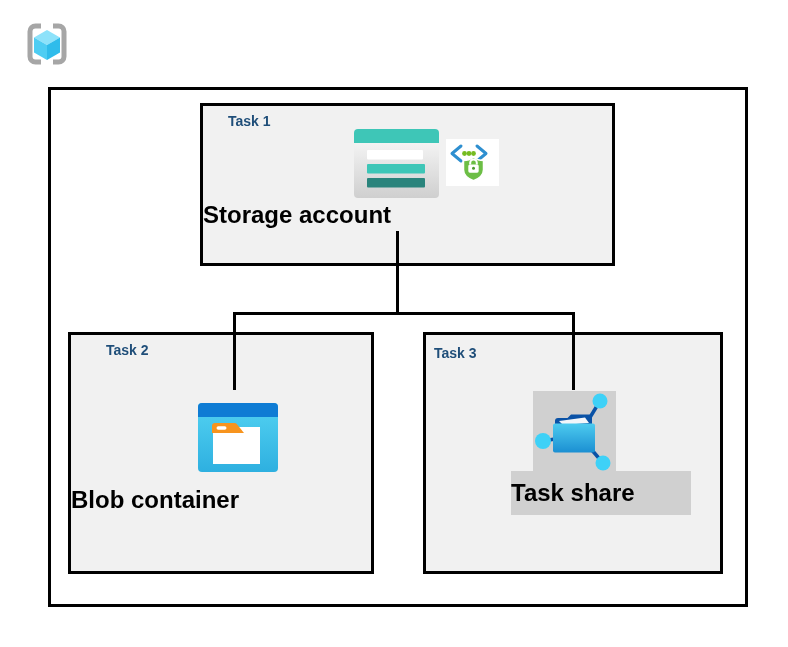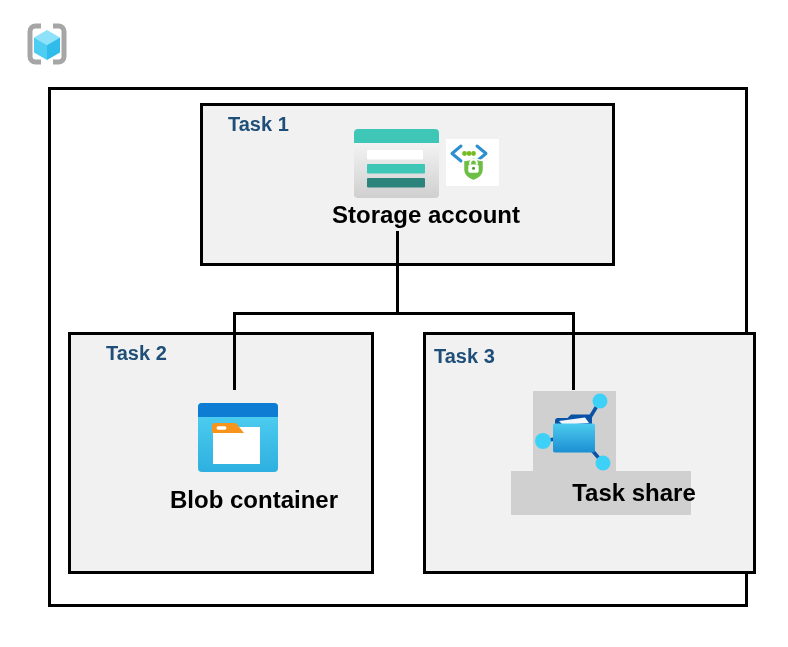--- a/index.html
+++ b/index.html
@@ -18,31 +18,31 @@
     position:absolute;left:48px;top:87px;width:700px;height:520px;
     border:3px solid var(--box_border,#000);box-sizing:border-box;background:#fff;z-index:0;
   }
   
   .task-box{
     position:absolute;background:var(--box_fill,#F1F1F1);
     border:3px solid var(--box_border,#000);box-sizing:border-box;z-index:1;
   }
   .task1{left:200px;top:103px;width:415px;height:163px;}
   .task2{left:68px;top:332px;width:306px;height:242px;}
-  .task3{left:423px;top:332px;width:333px;height:242px;}
+  .task3{left:423px;top:332px;width:300px;height:242px;}
   .task-label{
-    position:absolute;font-size:20px;font-weight:700;color:var(--task_label,#1F4E79);
+    position:absolute;font-size:14px;font-weight:700;color:var(--task_label,#1F4E79);
     white-space:nowrap;
   }
   .task1 .task-label{left:25px;top:7px;}
   .task2 .task-label{left:22px;top:7px;margin-left:13px;}
   .task3 .task-label{left:8px;top:10px;}
   .caption{
     position:absolute;font-size:24px;font-weight:700;color:#000;
-    text-align:center;white-space:nowrap;padding-left:33px;
+    white-space:nowrap;
   }
   .task1 .caption{left:0;width:380px;top:95px;}
   .task2 .caption{left:0;width:100%;top:151px;}
   
   .icon{position:absolute;display:block;line-height:0;}
   .storage-icon{left:151px;top:23px;width:85px;height:69px;}
   .badge-icon{left:243px;top:33px;width:53px;height:47px;}
   .blob-icon{left:127px;top:68px;width:80px;height:69px;}
   .fs-icon-bg{
     position:absolute;left:107px;top:56px;width:83px;height:80px;

